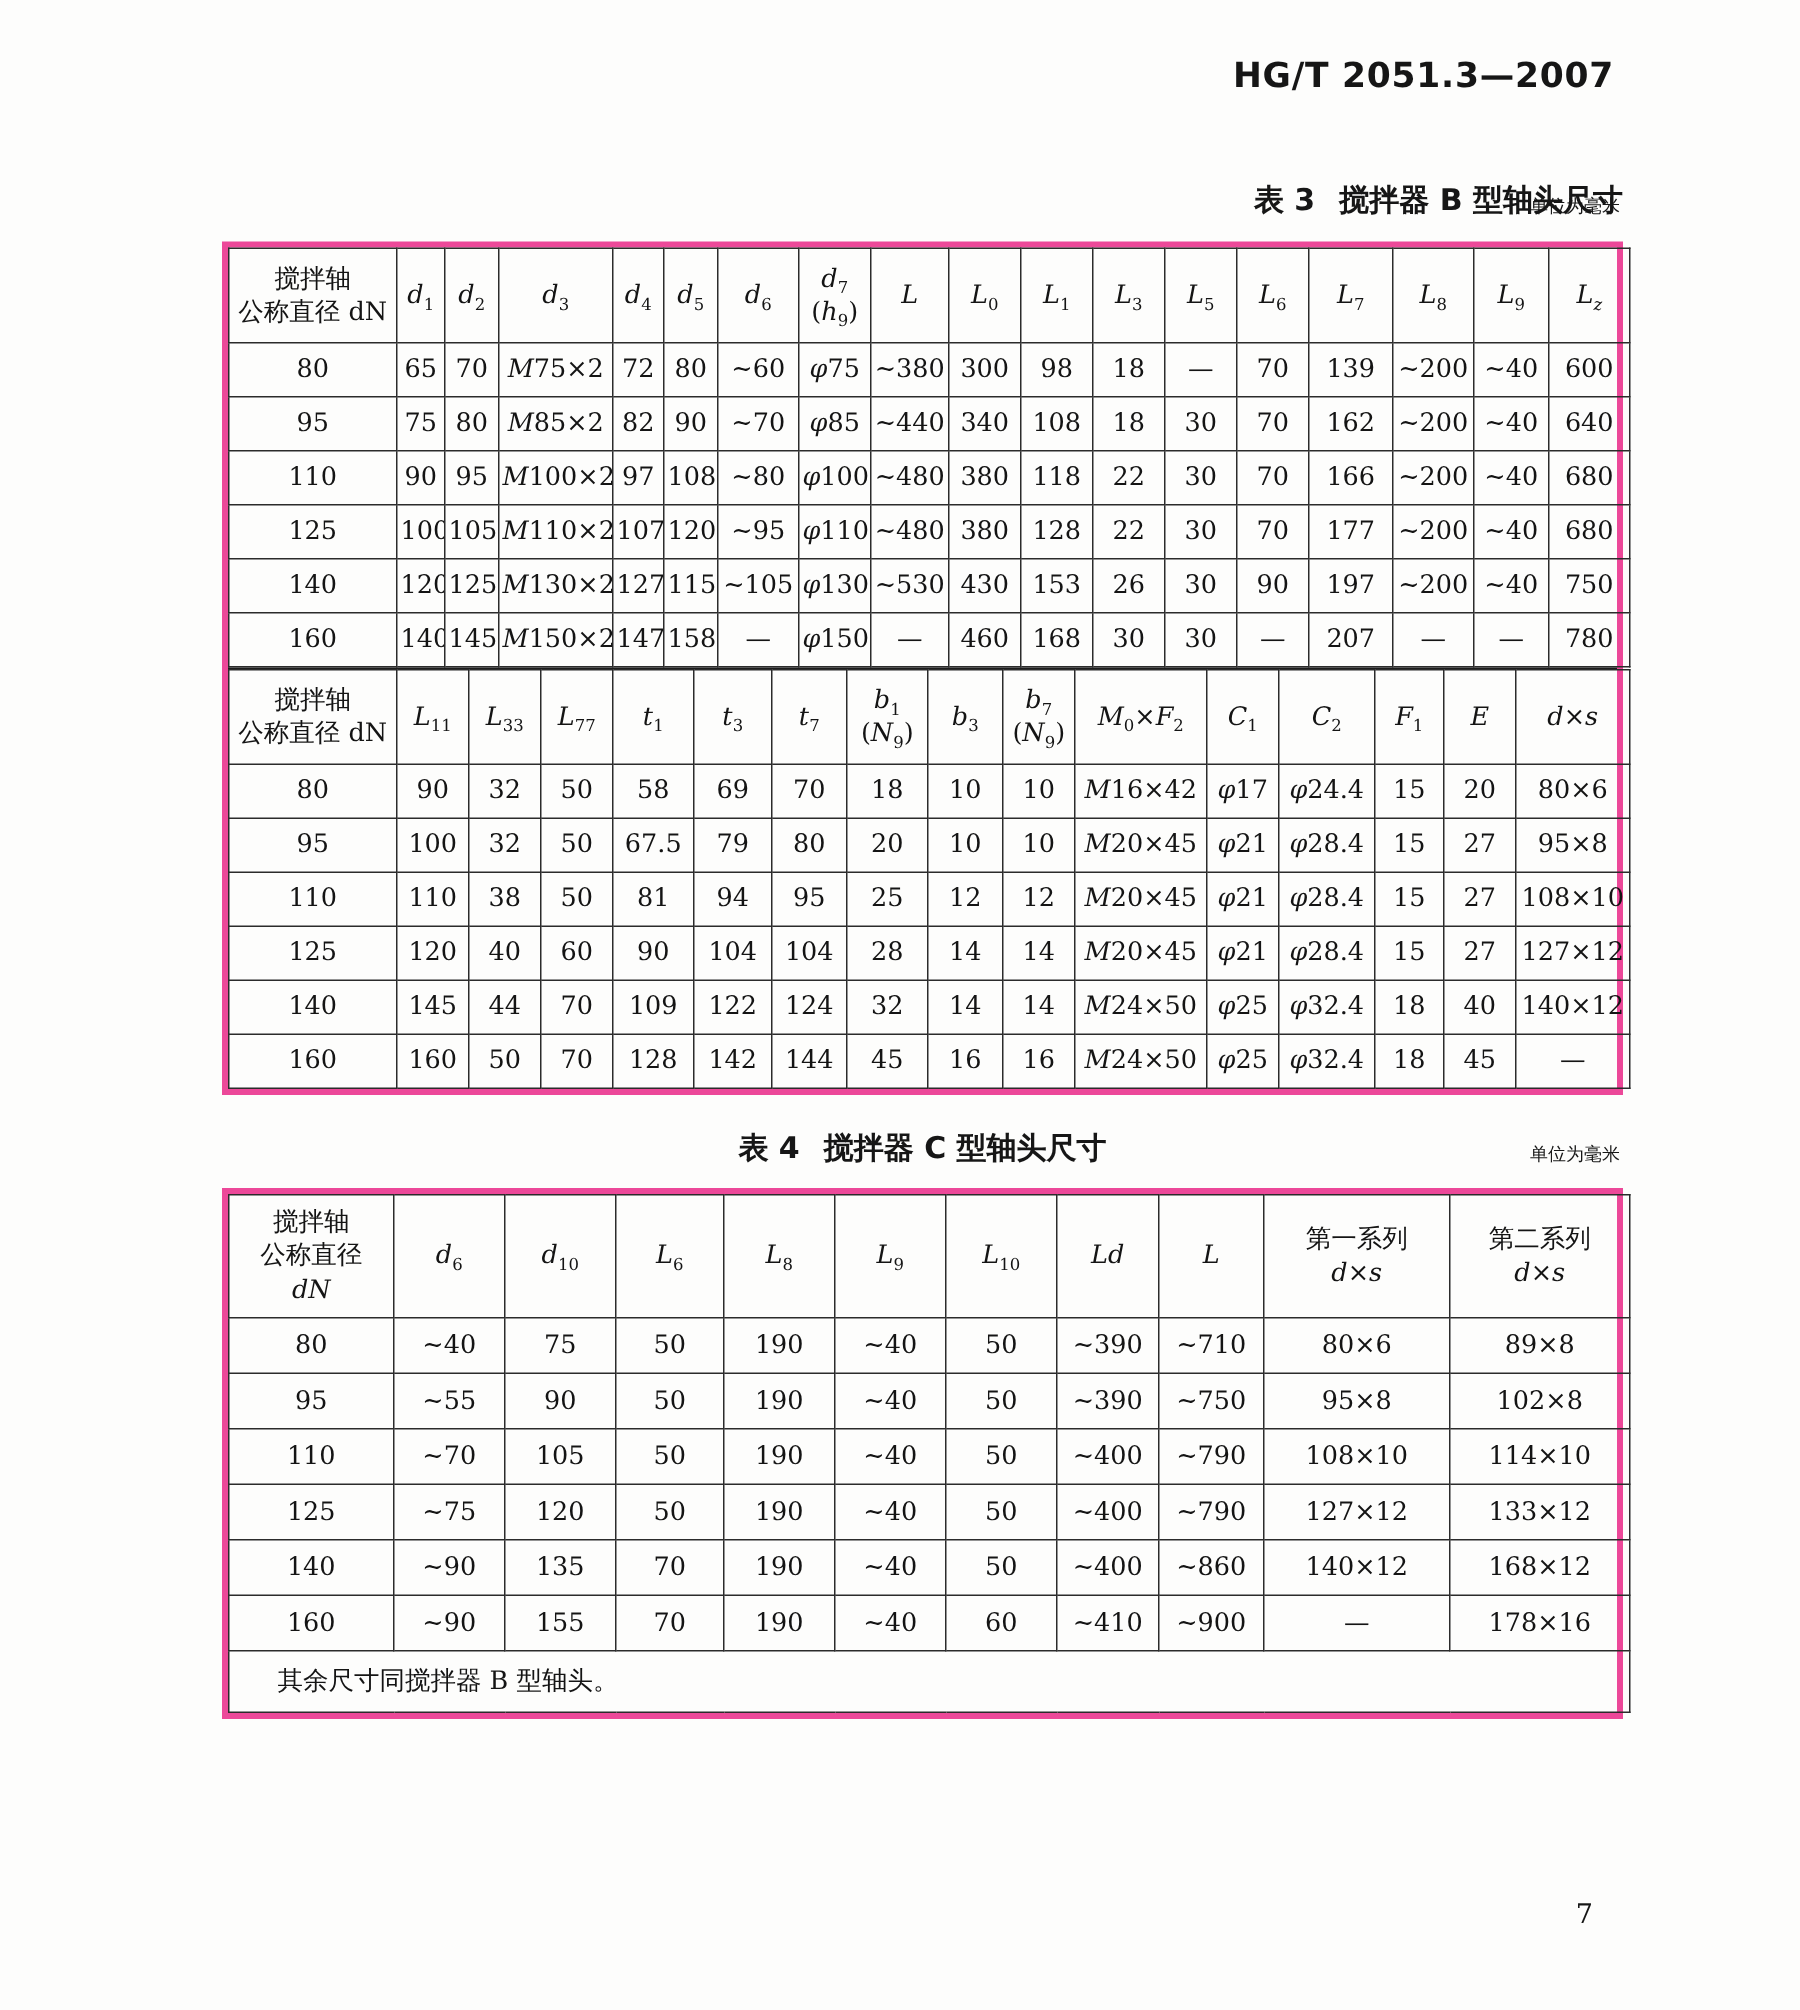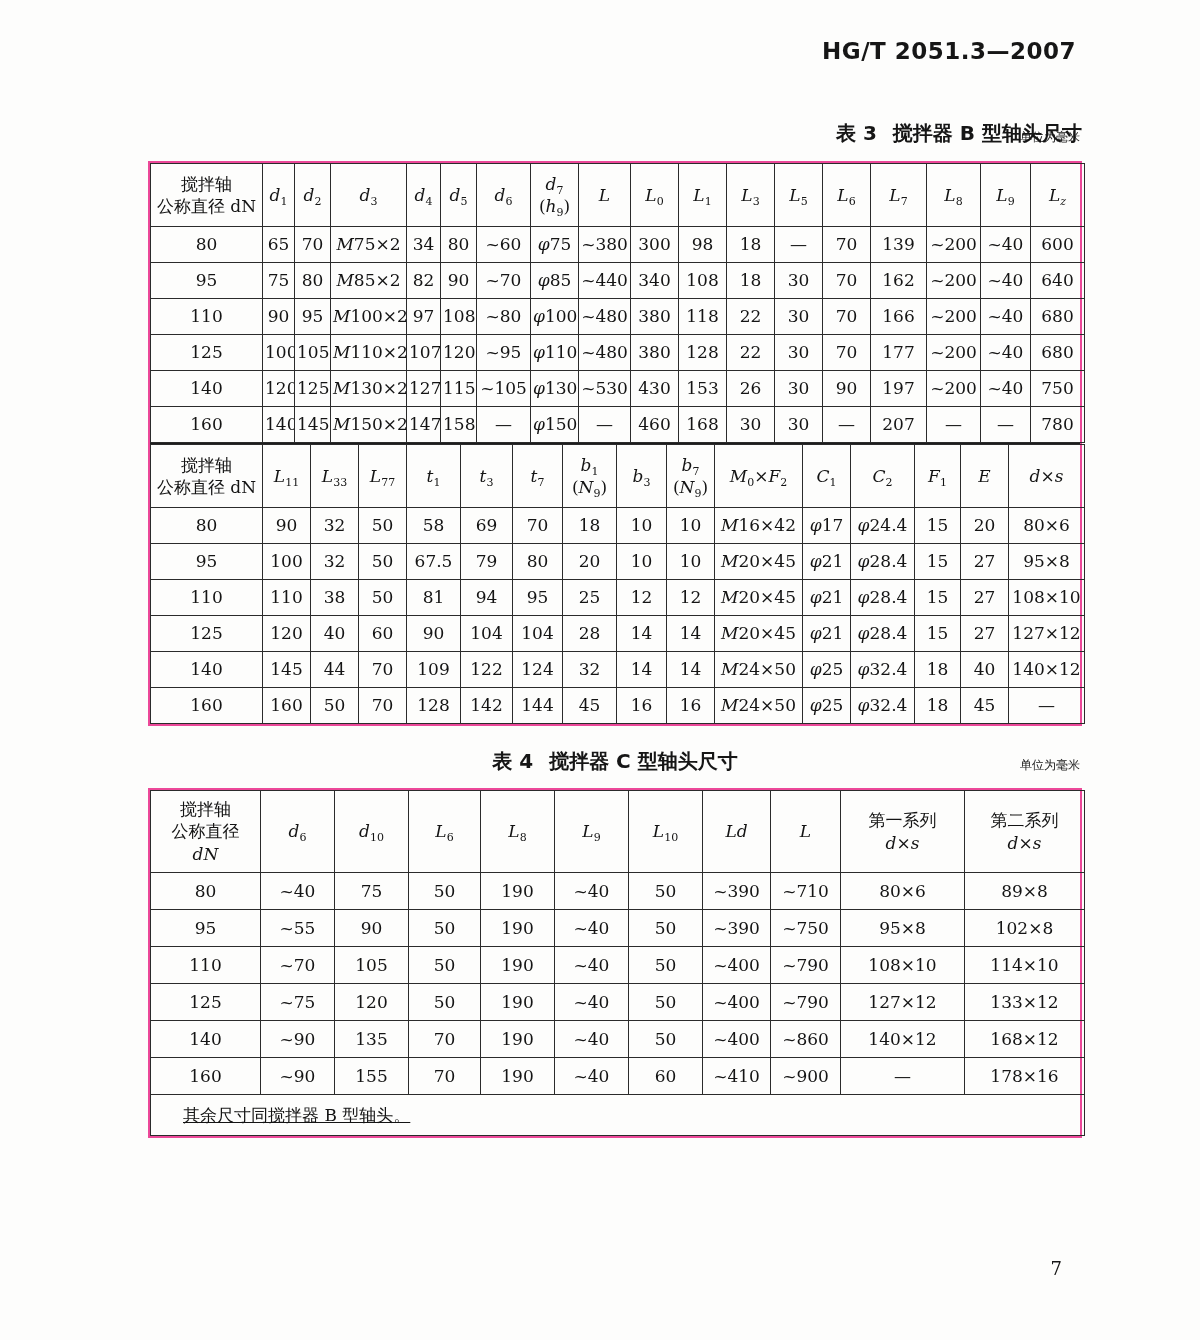--- a/index.html
+++ b/index.html
@@ -21,33 +21,33 @@
   .cap-main {
     font-family:"DejaVu Sans","Liberation Sans",sans-serif;
     font-weight:bold; font-size:20px;
   }
   .cap-label { margin-right:16px; }
   .unit {
     position:absolute; right:2px; bottom:2px;
     font-size:12px; font-weight:normal;
     font-family:"DejaVu Serif","Liberation Serif",serif;
   }
-  .tbl-wrap { border:2px solid #ec4899; background:#fdfdfc; }
+  .tbl-wrap { border:4px solid #ec4899; background:#fdfdfc; }
   .sep { height:1px; background:#1c1c1c; }
   table {
     border-collapse:collapse; table-layout:fixed; width:100%;
     font-size:17px; color:#141414;
   }
   th, td {
     border:1px solid #2b2b2b; text-align:center; vertical-align:middle;
     font-weight:normal; padding:0 2px; line-height:1.3;
     overflow:hidden;
   }
   sub { font-size:11px; line-height:0; }
-  td.note { text-align:left; padding-left:32px; font-size:17px;text-decoration:underline; }
+  td.note { text-align:left; padding-left:32px; font-size:17px; }
   .page-footer { position:relative; margin-top:120px; height:26px; font-size:18px; }
   .footer-center { position:absolute; left:0; width:1200px; text-align:center; }
   .footer-page { position:absolute; right:138px; top:0; }
 </style>
 </head>
 <body>
 
 <div class="sheet">
 
   <div class="doc-header">HG/T 2051.3—2007</div>
@@ -104,21 +104,21 @@
               <th><i>L</i><sub>9</sub></th>
               <th><i>L</i><sub><i>z</i></sub></th>
             </tr>
           </thead>
           <tbody>
             <tr style="height: 36px;">
               <th>80</th>
               <td>65</td>
               <td>70</td>
               <td><i>M</i>75×2</td>
-              <td>34</td>
+              <td>72</td>
               <td>80</td>
               <td>~60</td>
               <td><i>φ</i>75</td>
               <td>~380</td>
               <td>300</td>
               <td>98</td>
               <td>18</td>
               <td>—</td>
               <td>70</td>
               <td>139</td>

